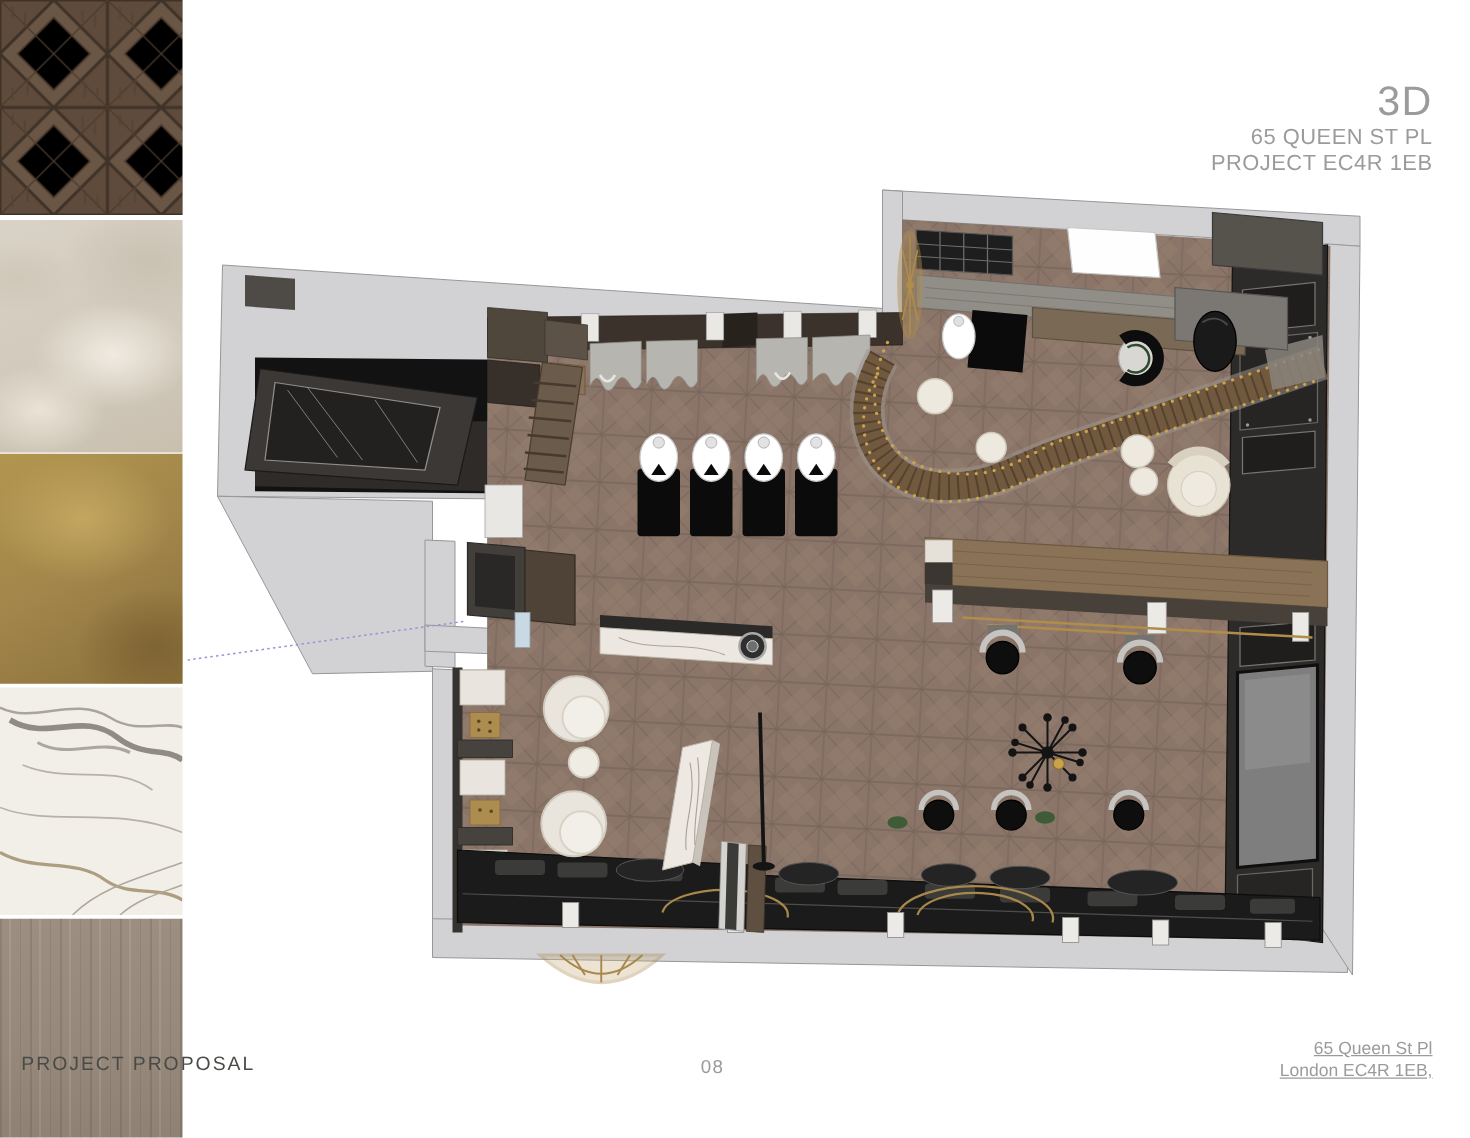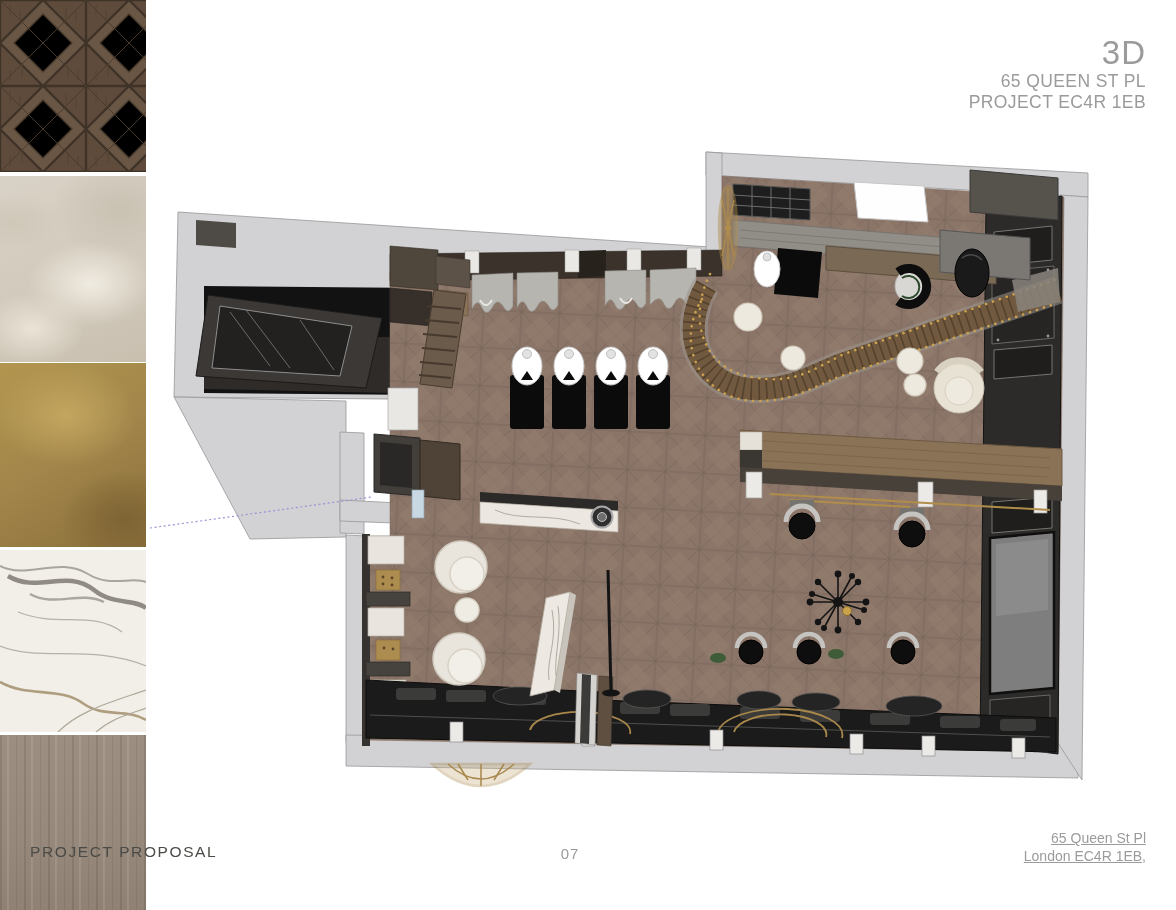--- a/index.html
+++ b/index.html
@@ -28,23 +28,23 @@
   .sw-wood{top:735px;height:175px;
     background:
       repeating-linear-gradient(90deg,
         rgba(60,48,40,.14) 0 2px, rgba(255,255,255,0) 2px 7px,
         rgba(255,255,255,.10) 7px 9px, rgba(255,255,255,0) 9px 16px,
         rgba(60,48,40,.10) 16px 17px, rgba(255,255,255,0) 17px 24px),
       linear-gradient(180deg,#9C8E81 0%,#96887A 60%,#8F8173 100%);}
   .swatch svg{display:block;}
   
   .hdr{position:absolute;right:30px;top:36px;text-align:right;color:#9B9B9B;}
-  .hdr .t3d{font-size:33px;letter-spacing:1px;line-height:1.0;}
+  .hdr .t3d{font-size:33px;letter-spacing:1px;line-height:1.0;margin-top:28px;}
   .hdr .addr{font-size:17.5px;letter-spacing:.4px;line-height:1.04;margin-top:3px;}
-  .foot-label{position:absolute;left:30px;top:843px;font-size:15.5px;letter-spacing:1.6px;color:#4A4A47;}
+  .foot-label{position:absolute;left:17px;top:843px;font-size:15.5px;letter-spacing:1.6px;color:#4A4A47;}
   .foot-page{position:absolute;left:470px;width:200px;top:845px;text-align:center;
              font-size:15px;letter-spacing:1px;color:#9B9B9B;}
   .foot-right{position:absolute;right:30px;top:830px;text-align:right;color:#9B9B9B;
               font-size:14px;line-height:1.28;}
   .foot-right .u{text-decoration:underline;}
   
   .plan{position:absolute;left:150px;top:140px;width:960px;height:660px;}
 </style>
 </head>
 <body>
@@ -386,18 +386,18 @@
     <path d="M282,624 Q331,668 380,624 Z" fill="#C9B183" opacity=".35" stroke="#A8874B" stroke-width="2.5"></path>
     <path d="M298,624 Q331,654 364,624" stroke="#A8874B" stroke-width="1.5" fill="none"></path>
     <path d="M331,624 331,646 M308,624 318,640 M354,624 344,640" stroke="#A8874B" stroke-width="1.5"></path>
   </g>
 
   <line x1="0" y1="388" x2="222" y2="357" stroke="#9693D6" stroke-width="1.2" stroke-dasharray="2,2.6"></line>
 </svg>
 
 <footer>
   <div class="foot-label">PROJECT PROPOSAL</div>
-  <div class="foot-page">07</div>
+  <div class="foot-page">08</div>
   <div class="foot-right">
     <div class="u">65 Queen St Pl</div>
     <div class="u">London EC4R 1EB,</div>
   </div>
 </footer>
 
 </body></html>

